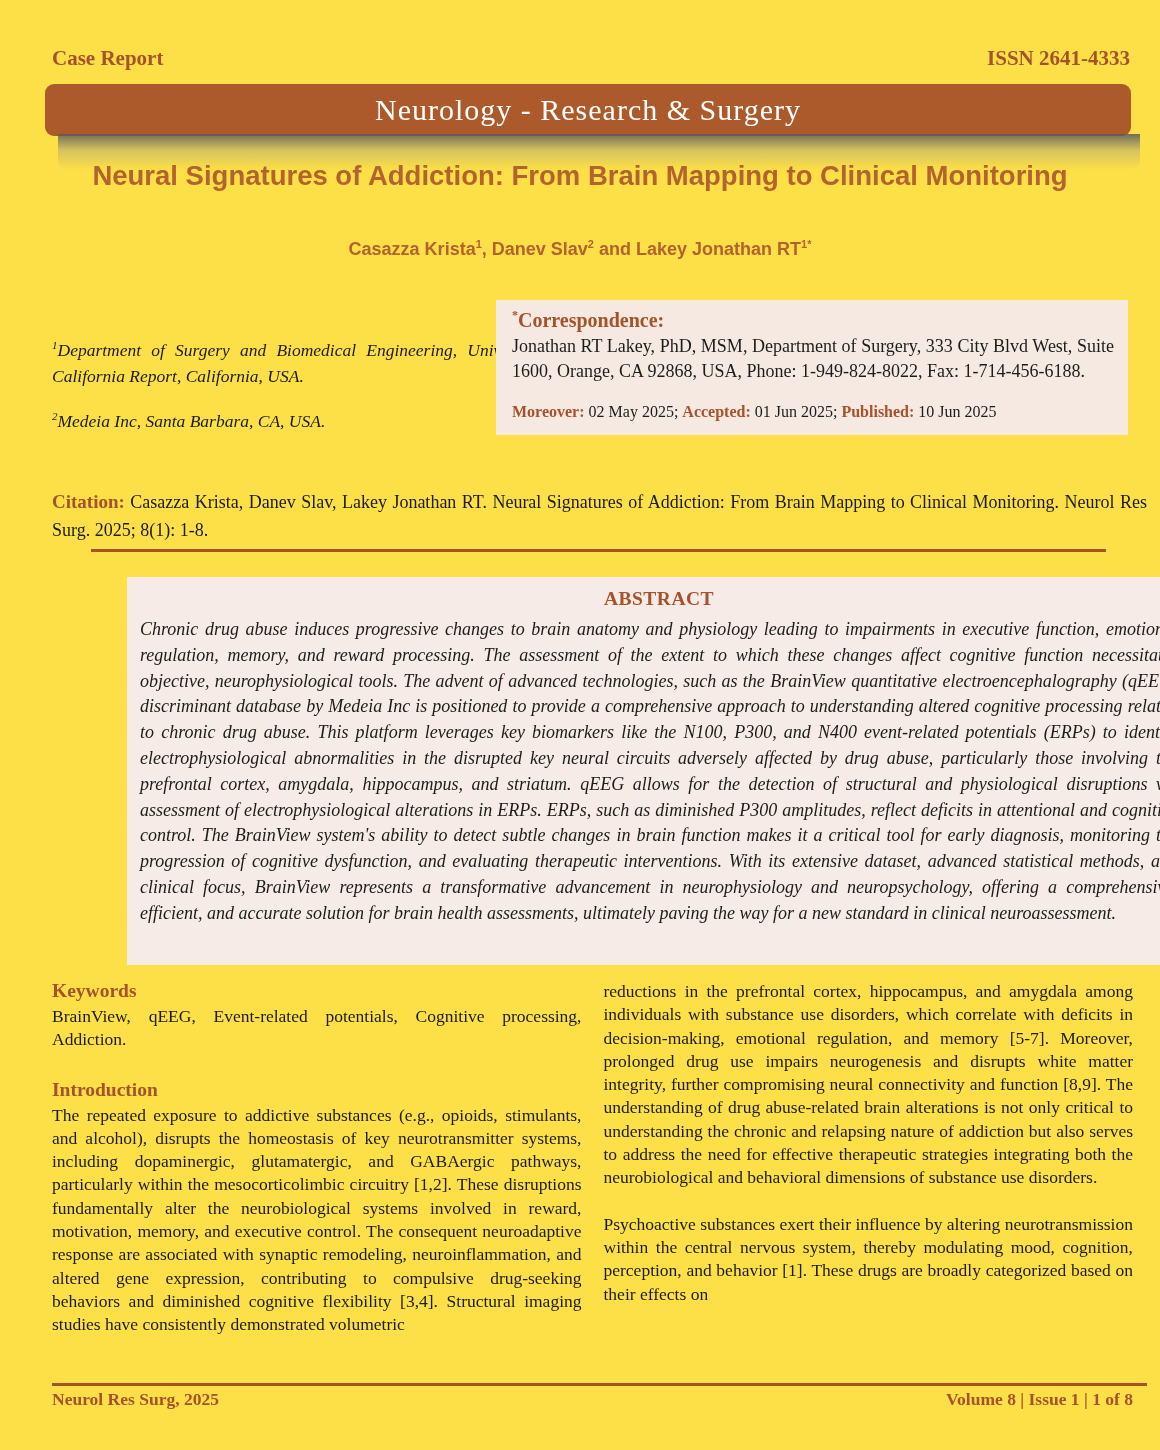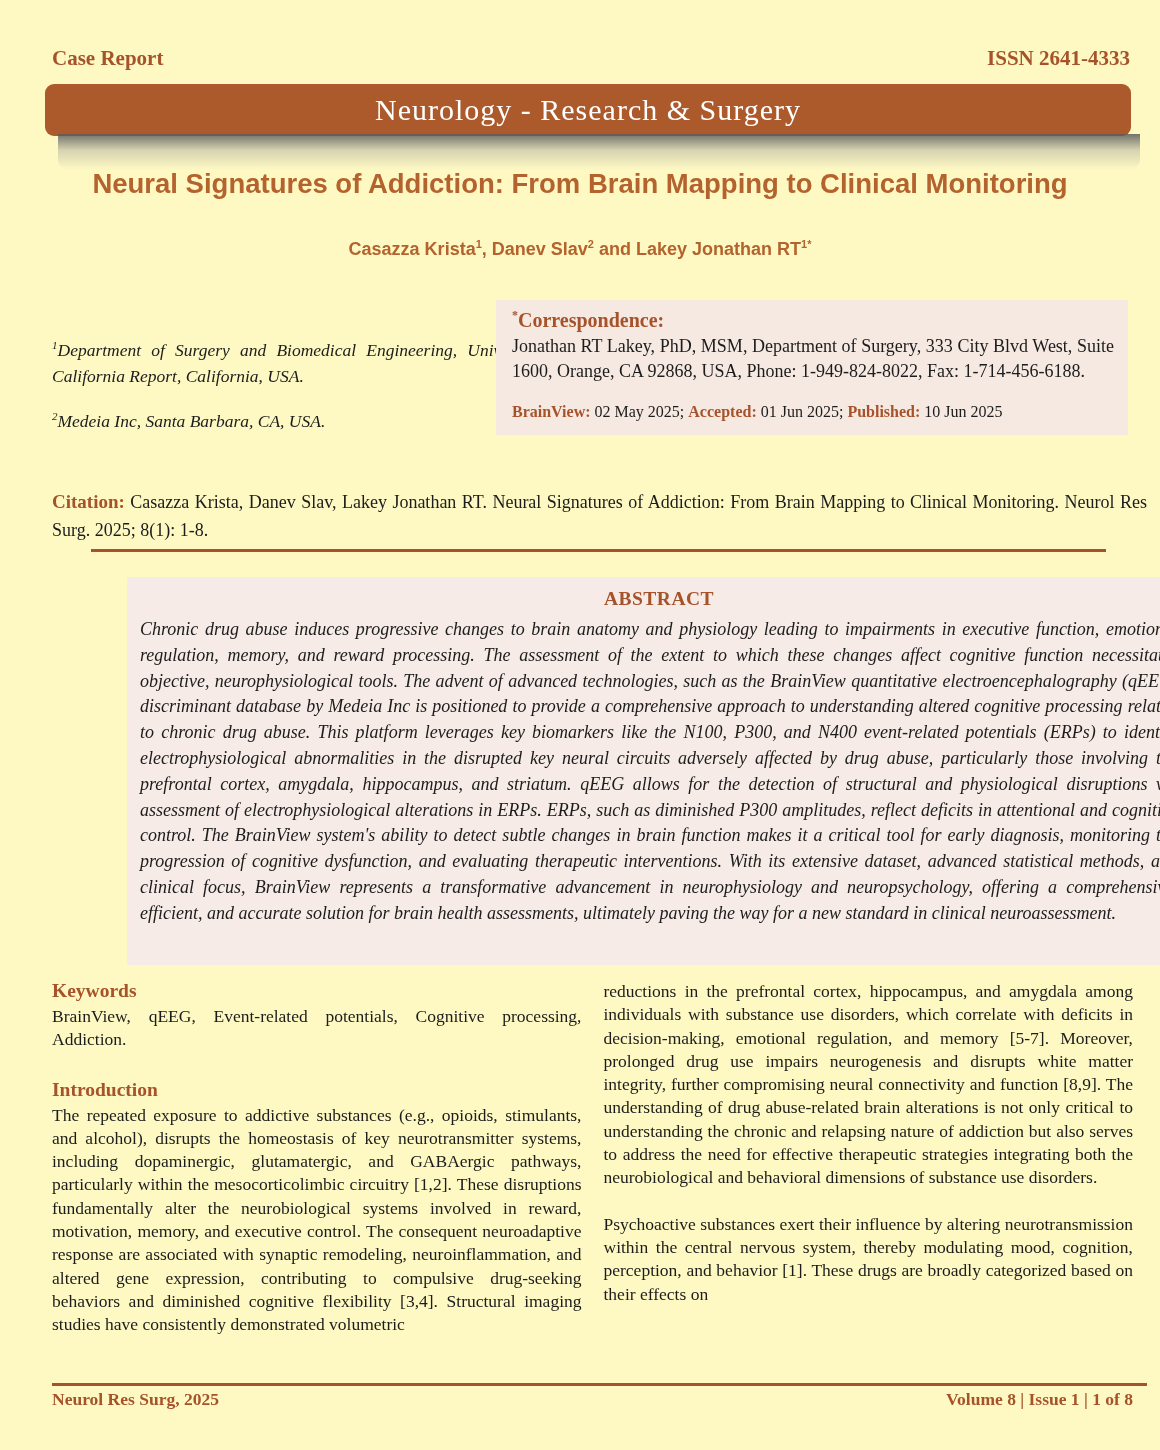--- a/index.html
+++ b/index.html
@@ -1,19 +1,19 @@
 <!DOCTYPE html>
 <html><head>
 <meta charset="utf-8">
 <style>
   html,body{margin:0;padding:0;background:#ffffff;}
   .page{
     position:relative;
     width:1160px;height:1450px;
-    background:#fef9c3;
+    background:#fde047;
     overflow:hidden;
     font-family:"Liberation Serif","DejaVu Serif",serif;
     color:#1c1c1c;
   }
 
   
   .masthead{
     position:absolute;top:46px;left:52px;right:30px;
     display:flex;justify-content:space-between;align-items:baseline;
   }
@@ -31,21 +31,21 @@
     font-family:"Liberation Serif","DejaVu Serif",serif;
   }
   .banner-shadow{
     position:absolute;top:134px;left:58px;width:1082px;height:36px;
     background:linear-gradient(to bottom,rgba(90,90,90,0.85),rgba(140,140,140,0.35) 45%,rgba(255,255,255,0));
     border-radius:0 0 10px 10px;
   }
 
   
   .title{
-    position:absolute;top:168px;left:30px;right:30px;
+    position:absolute;top:160px;left:30px;right:30px;
     margin:0;text-align:center;
     font-family:"Liberation Sans","DejaVu Sans",sans-serif;
     font-weight:bold;font-size:27.5px;color:#B4622E;
   }
   .authors{
     position:absolute;top:238px;left:30px;right:30px;
     text-align:center;
     font-family:"Liberation Sans","DejaVu Sans",sans-serif;
     font-weight:bold;font-size:18px;color:#B4622E;
   }
@@ -140,21 +140,21 @@
 
   <div class="info-row">
     <div class="affiliations">
       <p class="aff"><sup>1</sup><span>Department of Surgery and Biomedical Engineering, University of California Report, California, USA.</span></p>
       <p class="aff"><sup>2</sup><span>Medeia Inc, Santa Barbara, CA, USA.</span></p>
     </div>
 
     <div class="corr-box">
       <div class="corr-head"><sup>*</sup><span>Correspondence:</span></div>
       <p class="corr-body">Jonathan RT Lakey, PhD, MSM, Department of Surgery, 333 City Blvd West, Suite 1600, Orange, CA 92868, USA, Phone: 1-949-824-8022, Fax: 1-714-456-6188.</p>
-      <p class="dates"><b>BrainView:</b><span> 02 May 2025; </span><b>Accepted:</b><span> 01 Jun 2025; </span><b>Published:</b><span> 10 Jun 2025</span></p>
+      <p class="dates"><b>Moreover:</b><span> 02 May 2025; </span><b>Accepted:</b><span> 01 Jun 2025; </span><b>Published:</b><span> 10 Jun 2025</span></p>
     </div>
   </div>
 
   <p class="citation"><b>Citation:</b><span> Casazza Krista, Danev Slav, Lakey Jonathan RT. Neural Signatures of Addiction: From Brain Mapping to Clinical Monitoring. Neurol Res Surg. 2025; 8(1): 1-8.</span></p>
 
   <div class="rule"></div>
 
   <div class="abstract">
     <div class="abs-head">ABSTRACT</div>
     <p class="abs-body">Chronic drug abuse induces progressive changes to brain anatomy and physiology leading to impairments in executive function, emotional regulation, memory, and reward processing.  The assessment of the extent to which these changes affect cognitive function necessitates objective, neurophysiological tools.  The advent of advanced technologies, such as the BrainView quantitative electroencephalography (qEEG) discriminant database by Medeia Inc is positioned to provide a comprehensive approach to understanding altered cognitive processing related to chronic drug abuse. This platform leverages key biomarkers like the N100, P300, and N400 event-related potentials (ERPs) to identify electrophysiological abnormalities in the disrupted key neural circuits adversely affected by drug abuse, particularly those involving the prefrontal cortex, amygdala, hippocampus, and striatum. qEEG allows for the detection of structural and physiological disruptions via assessment of electrophysiological alterations in ERPs. ERPs, such as diminished P300 amplitudes, reflect deficits in attentional and cognitive control. The BrainView system's ability to detect subtle changes in brain function makes it a critical tool for early diagnosis, monitoring the progression of cognitive dysfunction, and evaluating therapeutic interventions. With its extensive dataset, advanced statistical methods, and clinical focus, BrainView represents a transformative advancement in neurophysiology and neuropsychology, offering a comprehensive, efficient, and accurate solution for brain health assessments, ultimately paving the way for a new standard in clinical neuroassessment.</p>

